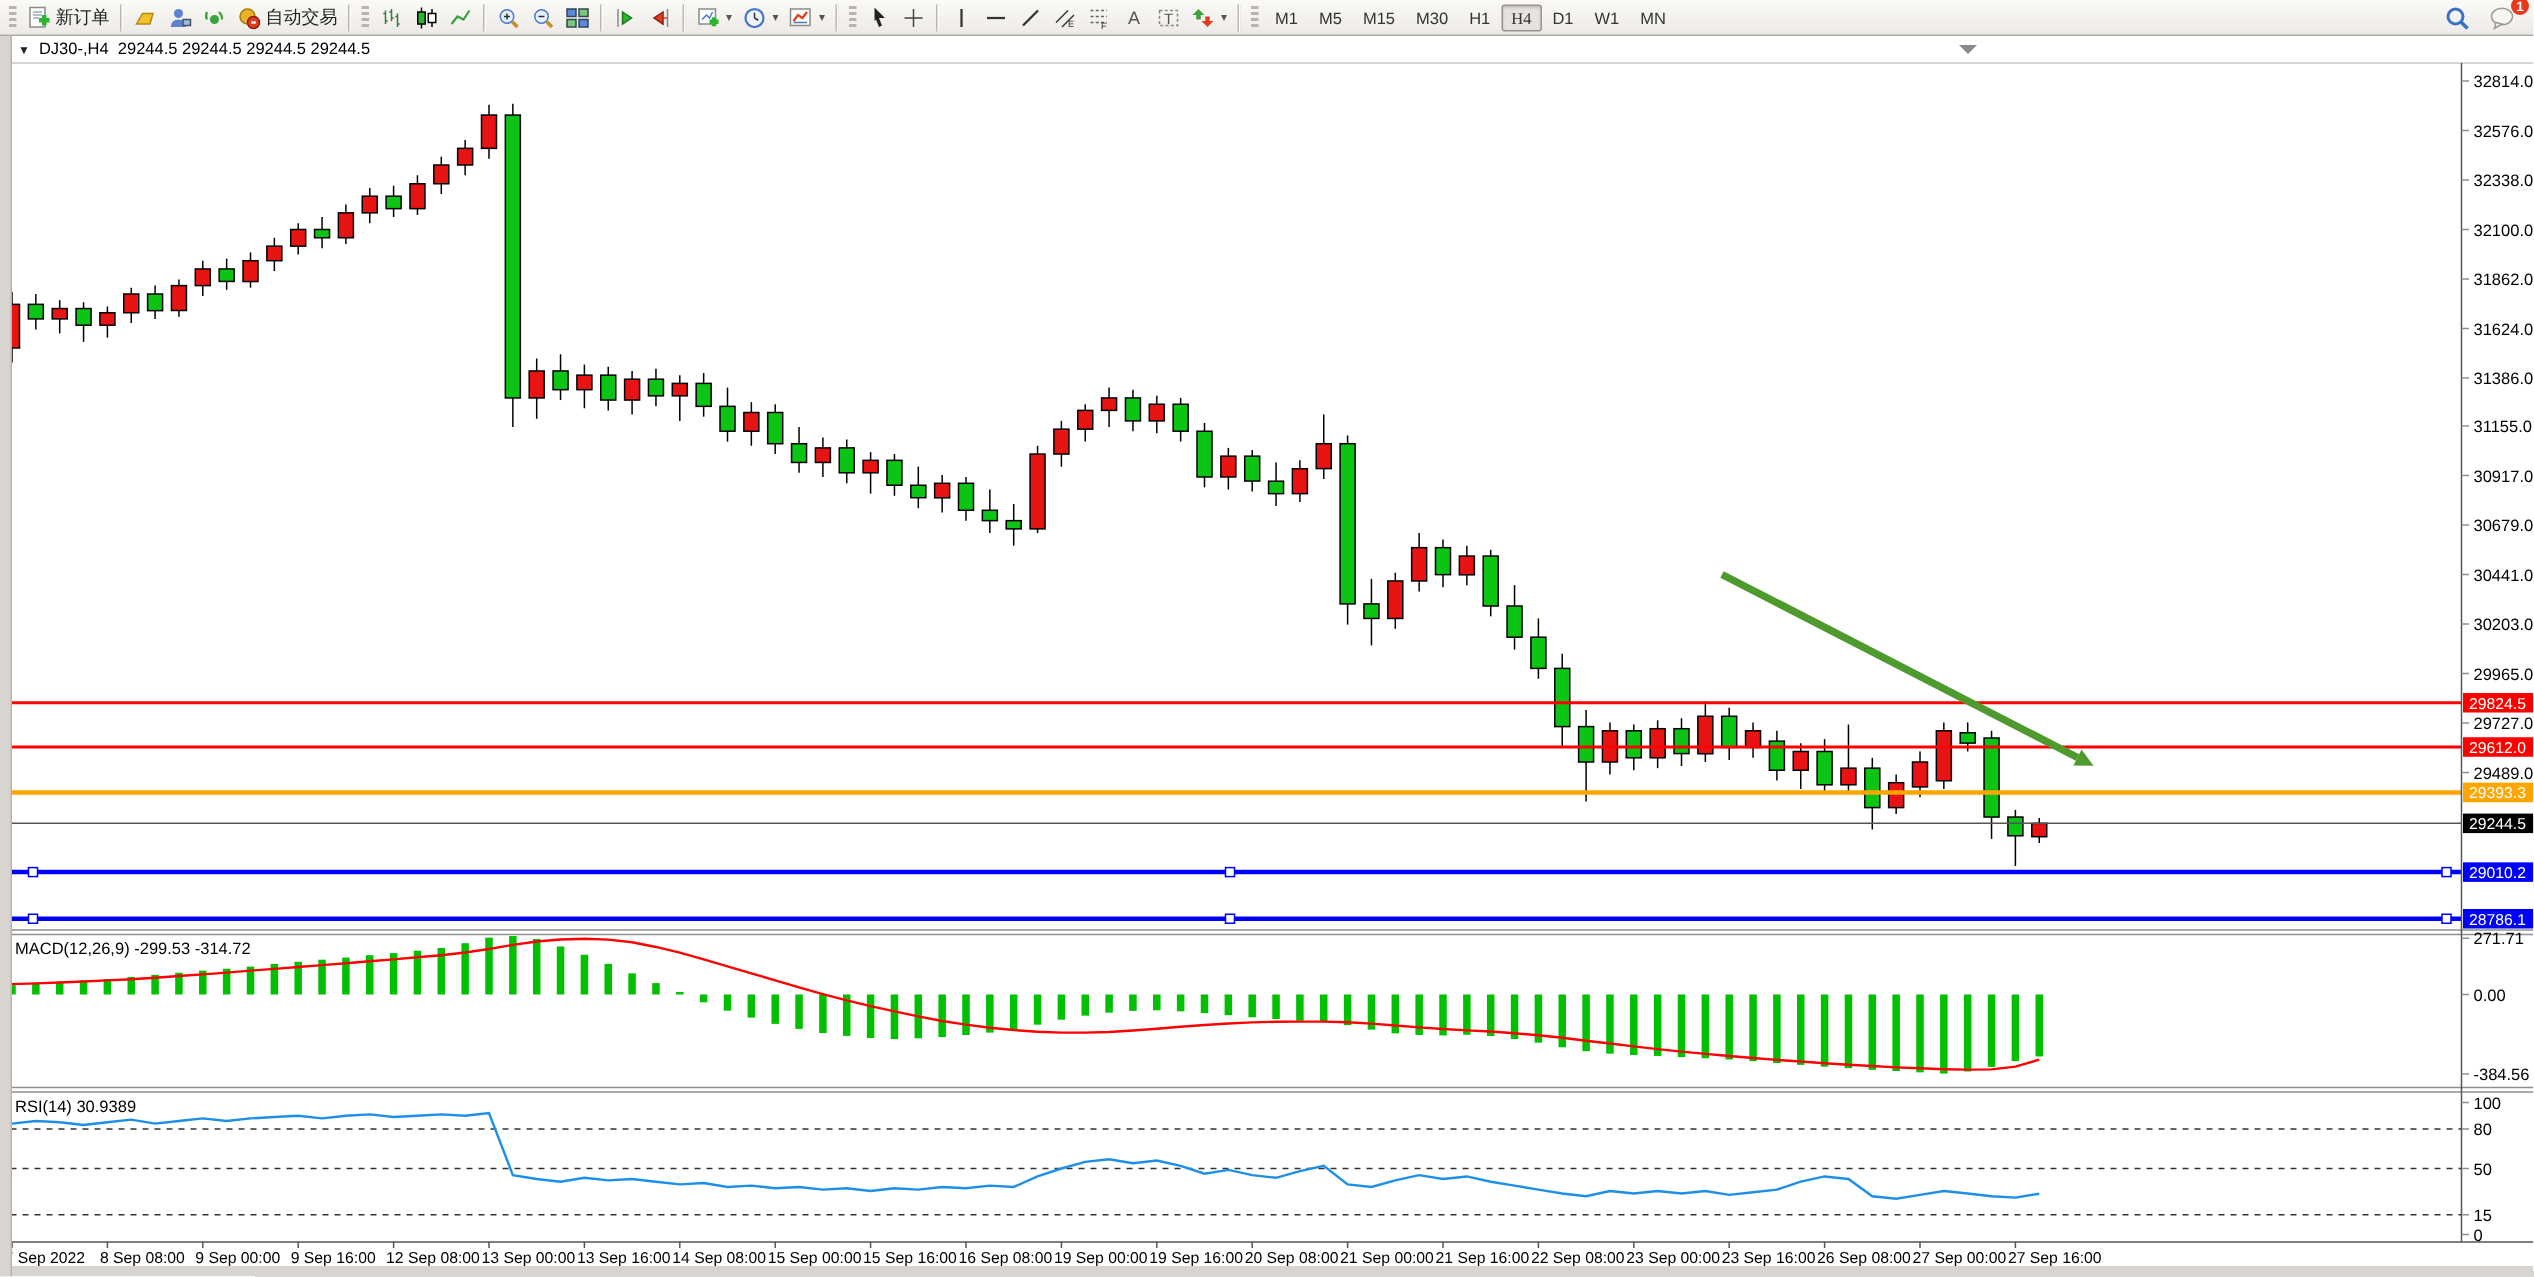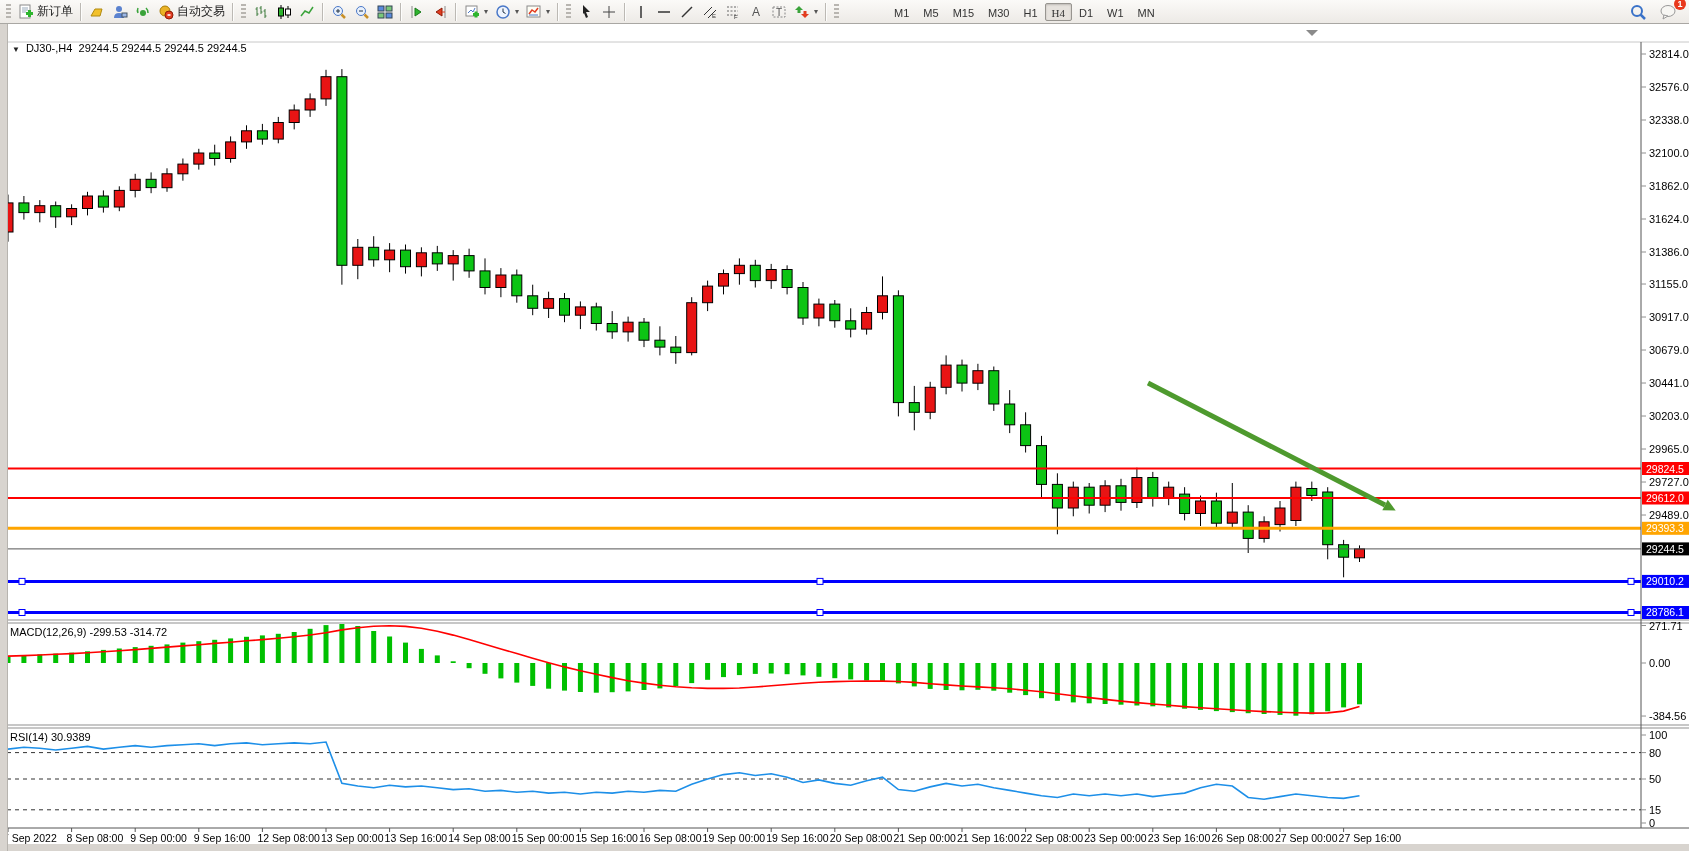--- a/index.html
+++ b/index.html
@@ -15,21 +15,21 @@
   .dd{font-size:8px;color:#555;margin-left:1px;}
   .tf-btn{font-size:11px;color:#333;height:18px;line-height:16px;padding:1px 6px;border:1px solid rgba(0,0,0,0);
     border-radius:2px;box-sizing:border-box;}
   .tf-btn.active{background:#e6e2dd;border:1px solid #989590;box-shadow:inset 0 1px 2px rgba(0,0,0,.18);font-family:Liberation Serif, serif;}
   #tb-right{margin-left:auto;display:flex;align-items:center;gap:6px;padding-right:6px;}
   .badge{position:absolute;top:-5px;right:-7px;background:#e8391d;color:#fff;font-size:9px;line-height:12px;
     min-width:12px;height:12px;border-radius:7px;text-align:center;font-weight:bold;}
   #chat-wrap{position:relative;}
   #chart-area{position:relative;width:1689px;height:827px;background:#fff;}
   #left-gutter{position:absolute;left:0;top:0;width:7px;height:827px;background:#d8d4cf;border-right:1px solid #b7b4af;z-index:3;}
-  #chart-header{position:absolute;left:12px;top:16px;height:16px;line-height:16px;font-size:11px;color:#000;z-index:2;white-space:nowrap;}
+  #chart-header{position:absolute;left:12px;top:1px;height:16px;line-height:16px;font-size:11px;color:#000;z-index:2;white-space:nowrap;}
   #chart-header .tri{font-size:8px;color:#222;margin-right:6px;}
   #plot{position:absolute;left:0;top:0;}
   svg text{font-family:"Liberation Sans",sans-serif;}
 </style>
 </head>
 <body>
 
 <div id="toolbar">
   <div class="tb-grip"></div>
   <div class="tb-btn labeled">
@@ -224,21 +224,21 @@
   </div>
   <div class="tb-btn">
     <svg width="16" height="16">
         <polygon points="5,2 9,6 6.5,6 6.5,9 3.5,9 3.5,6 1,6" fill="#3aa33a"></polygon>
         <polygon points="11,14 15,10 12.5,10 12.5,7 9.5,7 9.5,10 7,10" fill="#e23c20"></polygon>
       </svg>
     <span class="dd">▾</span>
   </div>
   <div class="tb-sep"></div>
   <div class="tb-grip"></div>
-  <div id="timeframes" style="display: flex; margin-left: 44px;">
+  <div id="timeframes" style="display: flex;">
       <div class="tf-btn">M1</div>
       <div class="tf-btn">M5</div>
       <div class="tf-btn">M15</div>
       <div class="tf-btn">M30</div>
       <div class="tf-btn">H1</div>
       <div class="tf-btn active">H4</div>
       <div class="tf-btn">D1</div>
       <div class="tf-btn">W1</div>
       <div class="tf-btn">MN</div>
     </div>

